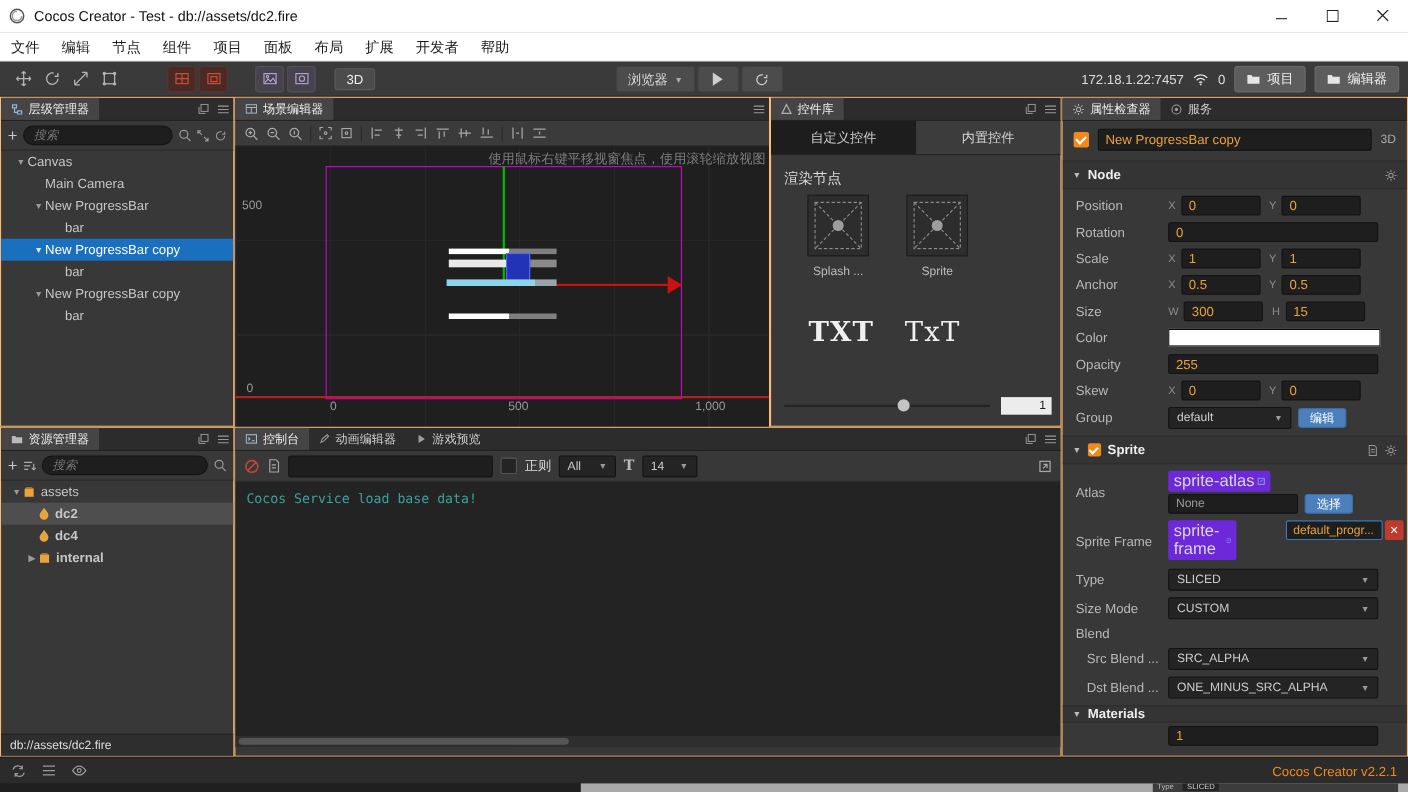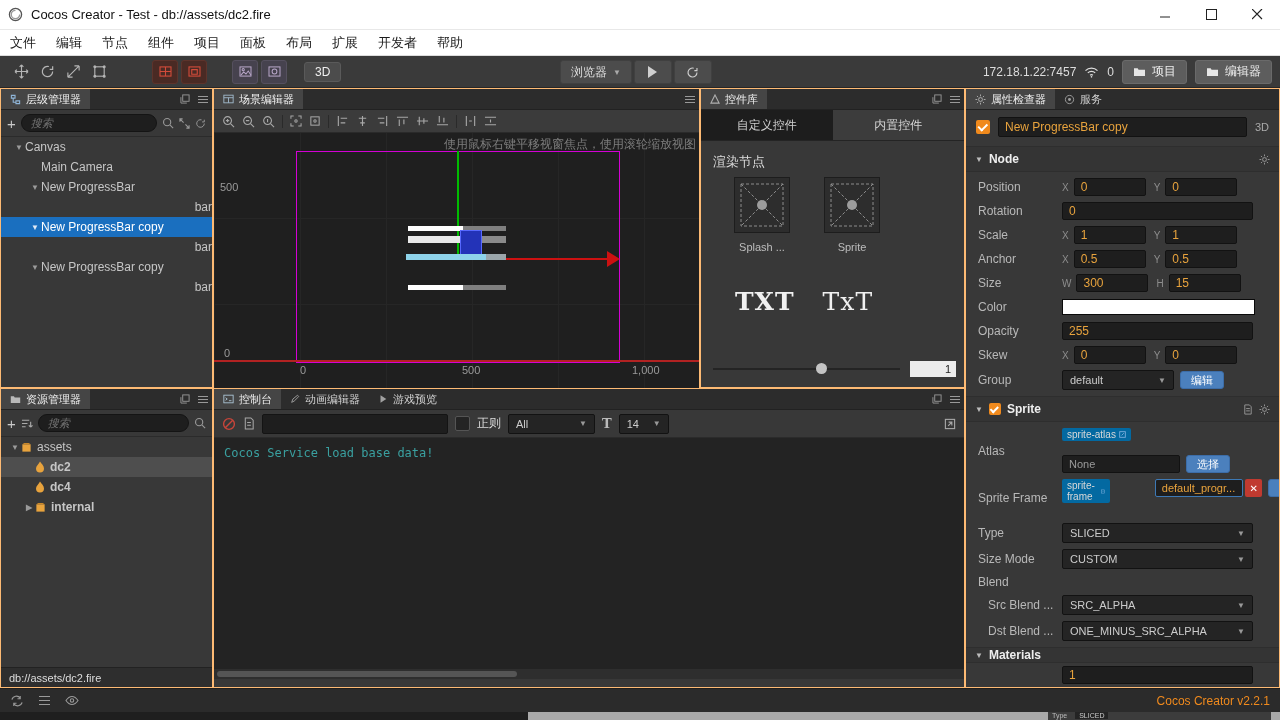--- a/index.html
+++ b/index.html
@@ -40,21 +40,21 @@
   .toolrow{height:26px;background:#383838;display:flex;align-items:center;gap:5px;padding:0 6px;border-bottom:1px solid #2b2b2b;}
   .plus{color:#c9c9c9;font-size:15px;line-height:1;}
   .search{flex:1;min-width:10px;height:16px;background:#1e1e1e;border:1px solid #141414;border-radius:9px;color:#bbb;font-style:italic;font-size:11px;padding:0 9px;outline:none;font-family:"Liberation Sans",sans-serif;}
 
   
   .trow{height:20px;display:flex;align-items:center;font-size:12px;color:#c6c6c6;box-sizing:border-box;}
   .trow .arr{width:12px;font-size:8px;color:#9a9a9a;text-align:center;flex-shrink:0;}
   .trow.sel{background:#1a6fbf;color:#fff;}
   .trow.sel .arr{color:#dfe9f5;}
   .trow.gray{background:#4e4e4e;}
-  .lv0{padding-left:12px;} .lv1{padding-left:28px;} .lv2{padding-left:46px;justify-content:flex-end;}
+  .lv0{padding-left:12px;} .lv1{padding-left:28px;} .lv2{padding-left:46px;}
   .a0{padding-left:8px;} .a1{padding-left:22px;font-weight:bold;}
   .aico{margin-right:5px;flex-shrink:0;}
   .astatus{position:absolute;left:0;bottom:0;width:100%;height:20px;background:#2e2e2e;border-top:1px solid #222;display:flex;align-items:center;padding:0 8px;font-size:11px;color:#ddd;box-sizing:border-box;}
 
   
   .sctools{height:22px;background:#3b3b3b;border-bottom:1px solid #2a2a2a;display:flex;align-items:center;gap:7px;padding:0 8px;}
   .sep{width:1px;height:13px;background:#2a2a2a;}
   .scanvas{position:relative;width:100%;height:258px;background:#1f1f1f;overflow:hidden;
     background-image:repeating-linear-gradient(90deg,#262626 0 1px,transparent 1px 86px),repeating-linear-gradient(0deg,#262626 0 1px,transparent 1px 86px);}
   .hint{position:absolute;top:3px;left:230px;font-size:12px;color:#7d7d7d;}
@@ -106,21 +106,21 @@
   .sect .sname{font-weight:bold;font-size:12px;color:#eee;}
   .sect .sp{flex:1;}
   .irow{display:flex;align-items:center;margin:6px 10px 6px 12px;min-height:18px;}
   .ilabel{width:84px;font-size:12px;color:#b8b8b8;flex-shrink:0;}
   .ilabel.ind{padding-left:10px;box-sizing:border-box;}
   .axis{font-size:10px;color:#8d8d8d;margin:0 5px 0 0;}
   .axis.y{margin-left:8px;}
   .w72{width:72px;} .w190{width:191px;} .w112{width:112px;} .w118{width:118px;} .w96{width:96px;}
   .swatch{width:191px;height:14px;background:#ffffff;border:1px solid #0a0a0a;}
   .bluebtn{background:#4b80bd;border:1px solid #3c6da8;border-radius:3px;color:#fff;font-size:11px;height:18px;display:flex;align-items:center;padding:0 10px;margin-left:6px;}
-  .badge{display:inline-flex;align-items:center;gap:3px;background:#0369a1;border-radius:2px;color:#d8d8d8;font-size:10px;padding:1px 5px;margin-bottom:14px;}
+  .badge{display:inline-flex;align-items:center;gap:3px;background:#6d28d9;border-radius:2px;color:#d8d8d8;font-size:15px;padding:1px 5px;margin-bottom:2px;}
   .ctlrow{display:flex;align-items:center;}
   .vfield{background:#1e1e1e;border:1px solid #121212;border-radius:2px;height:18px;display:flex;align-items:center;padding:0 6px;font-size:11px;box-sizing:border-box;}
   .vdim{color:#9a9a9a;} .vorange{color:#e8a33d;}
   .xbtn{width:18px;height:18px;background:#c03a30;border-radius:2px;display:flex;align-items:center;justify-content:center;color:#fff;font-size:10px;margin-left:2px;}
 
   
   .statusbar{position:absolute;left:0;top:688px;width:1280px;height:24px;background:#2b2b2b;border-top:1px solid #1d1d1d;display:flex;align-items:center;gap:14px;padding:0 10px;box-sizing:border-box;}
   .version{margin-left:auto;font-size:12px;color:#f08a1d;}
   .strip{position:absolute;left:0;top:712px;width:1280px;height:8px;background:#1f1f1f;overflow:hidden;}
   .striplight{position:absolute;left:528px;top:0;right:0;height:8px;background:#a9a9a9;}
@@ -637,21 +637,21 @@
         </span>
       <span>
           <svg width="12" height="13" viewBox="0 0 12 14" stroke="#a8a8a8" fill="none" stroke-width="1.1">
             <path d="M2 1h6l2.5 2.5V13H2z"></path>
             <path d="M4 6h4M4 9h4"></path>
           </svg>
         </span>
       <input class="cinput" style="">
       <span class="ckbox"></span>
       <span class="clabel">正则</span>
-      <div class="dd" style="width:87px">
+      <div class="dd" style="width:52px">
         <span>All</span>
           <span class="caret">▼</span>
       </div>
       <span class="ticon">T</span>
       <div class="dd" style="width:50px">
         <span>14</span>
           <span class="caret">▼</span>
       </div>
       <span class="sp" style="flex:1"></span>
       <span>

